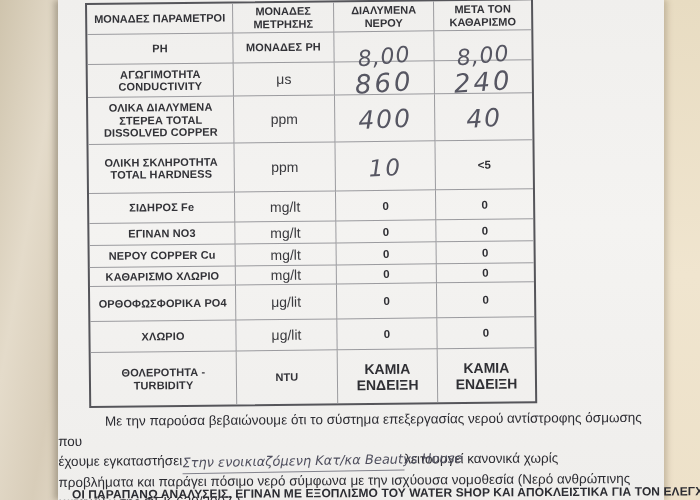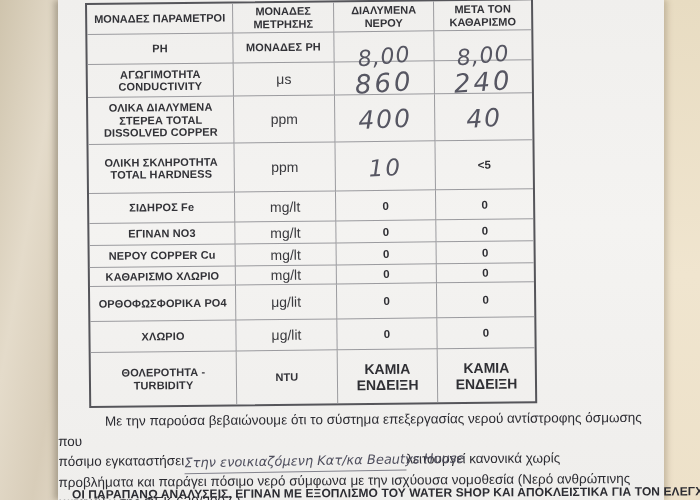--- a/index.html
+++ b/index.html
@@ -241,18 +241,18 @@
       </div>
     <div class="cell rlast c4">
         <span class="kamia">ΚΑΜΙΑ ΕΝΔΕΙΞΗ</span>
       </div>
 
   </div>
 </div>
 
 <div class="para">
   <div class="l1">Με την παρούσα βεβαιώνουμε ότι το σύστημα επεξεργασίας νερού αντίστροφης όσμωσης που</div>
-  <div class="l2"><span>πόσιμο εγκαταστήσει</span><span class="hand-fill">Στην ενοικιαζόμενη Κατ/κα Beautys House</span><span>λειτουργεί κανονικά χωρίς</span></div>
+  <div class="l2"><span>έχουμε εγκαταστήσει</span><span class="hand-fill">Στην ενοικιαζόμενη Κατ/κα Beautys House</span><span>λειτουργεί κανονικά χωρίς</span></div>
   <div class="l3">προβλήματα και παράγει πόσιμο νερό σύμφωνα με την ισχύουσα νομοθεσία (Νερό ανθρώπινης</div>
   <div class="l4">κατανάλωσης ΦΕΚ 630/2007 ).</div>
 </div>
 
 <div class="footer-line">ΟΙ ΠΑΡΑΠΑΝΩ ΑΝΑΛΥΣΕΙΣ, ΕΓΙΝΑΝ ΜΕ ΕΞΟΠΛΙΣΜΟ ΤΟΥ WATER SHOP ΚΑΙ ΑΠΟΚΛΕΙΣΤΙΚΑ ΓΙΑ ΤΟΝ ΕΛΕΓΧΟ</div>
 
 </body></html>

